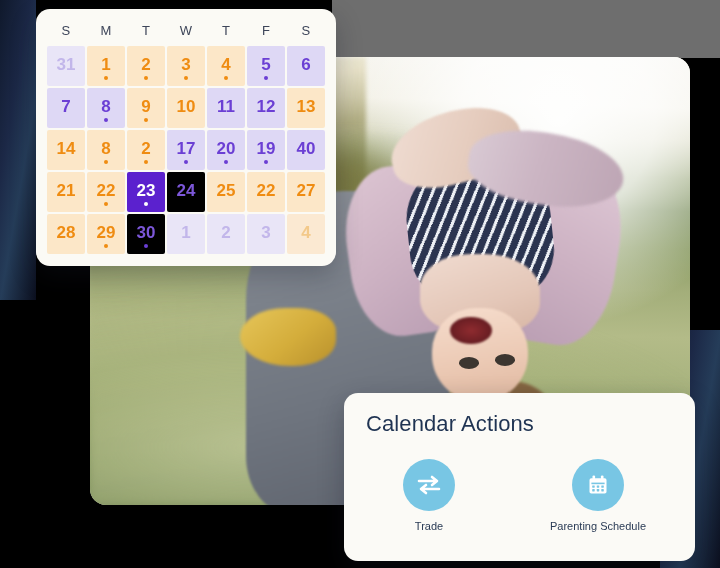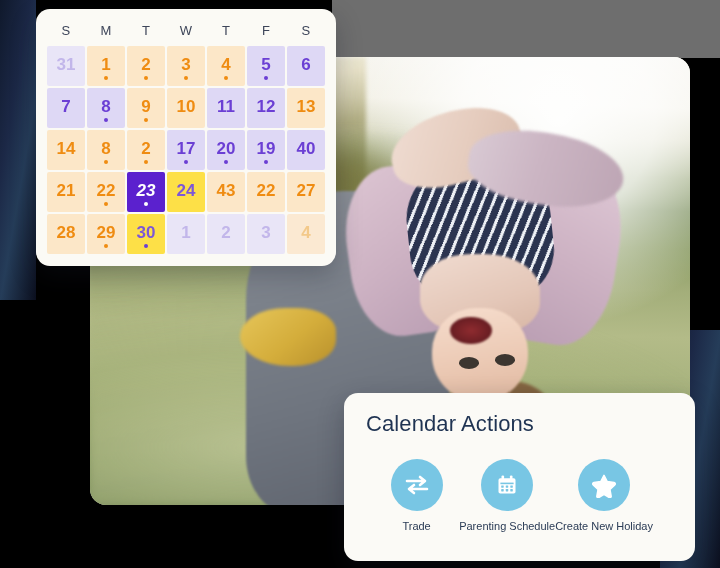--- a/index.html
+++ b/index.html
@@ -247,23 +247,23 @@
     bottom: 6px; left: 50%;
     transform: translateX(-50%);
     width: 4px; height: 4px;
     border-radius: 50%;
   }
 
   .t-orange { background: #fce7c8; color: #ef8c12; }
   .t-orange .dot { background: #ef8c12; }
   .t-purple { background: #ded8f5; color: #6b3fd4; }
   .t-purple .dot { background: #6b3fd4; }
-  .t-purple-lite { background: #fde047; color: #7c57d8; }
+  .t-purple-lite { background: #000000; color: #7c57d8; }
   .t-purple-lite .dot { background: #6b3fd4; }
-  .t-selected { background: #5b21ce; color: #ffffff; font-style: italic; }
+  .t-selected { background: #5b21ce; color: #ffffff; }
   .t-selected .dot { background: #ffffff; }
   .t-muted-purple { background: #e9e5f7; color: #c2b6ea; }
   .t-muted-orange { background: #fbe9d2; color: #f3c98a; }
 
   
   .actions-card {
     position: absolute;
     left: 344px; top: 393px;
     width: 351px; height: 168px;
     background: #fbfaf6;
@@ -435,21 +435,21 @@
           <span class="dot"></span>
         </div>
         <div class="cell t-selected">
           <span class="num">23</span>
           <span class="dot"></span>
         </div>
         <div class="cell t-purple-lite">
           <span class="num">24</span>
         </div>
         <div class="cell t-orange">
-          <span class="num">43</span>
+          <span class="num">25</span>
         </div>
         <div class="cell t-orange">
           <span class="num">22</span>
         </div>
         <div class="cell t-orange">
           <span class="num">27</span>
         </div>
         <div class="cell t-orange">
           <span class="num">28</span>
         </div>
@@ -503,25 +503,17 @@
               <rect x="15.3" y="12.4" width="2.5" height="2.3" rx=".4"></rect>
               <rect x="6.2" y="16.1" width="2.5" height="2.3" rx=".4"></rect>
               <rect x="10.75" y="16.1" width="2.5" height="2.3" rx=".4"></rect>
               <rect x="15.3" y="16.1" width="2.5" height="2.3" rx=".4"></rect>
             </g>
           </svg>
         </div>
         <div class="action-label">Parenting Schedule</div>
       </div>
 
-      <div class="action">
-        <div class="action-circle">
-          <svg width="26" height="25" viewBox="0 0 26 25" aria-hidden="true">
-            <path d="M13 2.4 L16.2 8.6 L23.1 9.6 C24.2 9.8 24.6 11 23.8 11.8 L18.9 16.4 L20.1 23.1 C20.3 24.2 19.2 25 18.2 24.5 L13 21.3 L7.8 24.5 C6.8 25 5.7 24.2 5.9 23.1 L7.1 16.4 L2.2 11.8 C1.4 11 1.8 9.8 2.9 9.6 L9.8 8.6 Z" fill="#ffffff" stroke="#ffffff" stroke-width="1.6" stroke-linejoin="round"></path>
-          </svg>
-        </div>
-        <div class="action-label">Create New Holiday</div>
-      </div>
 
     </div>
   </div>
 
 </div>
 
 </body></html>

